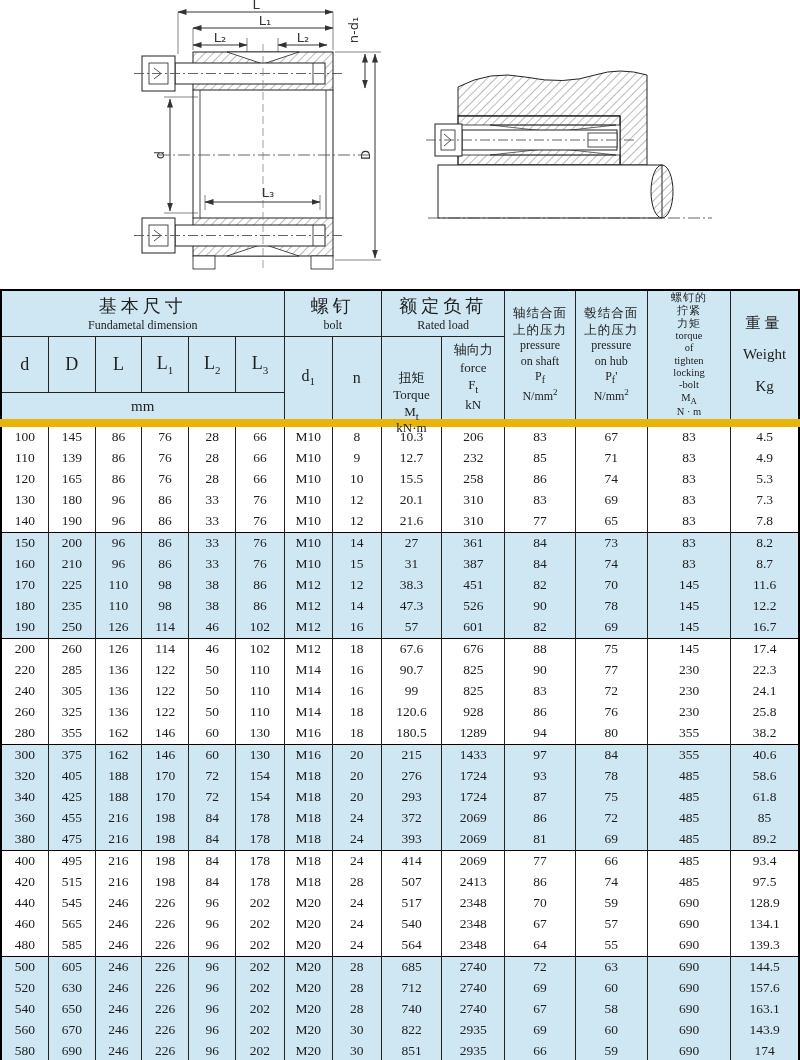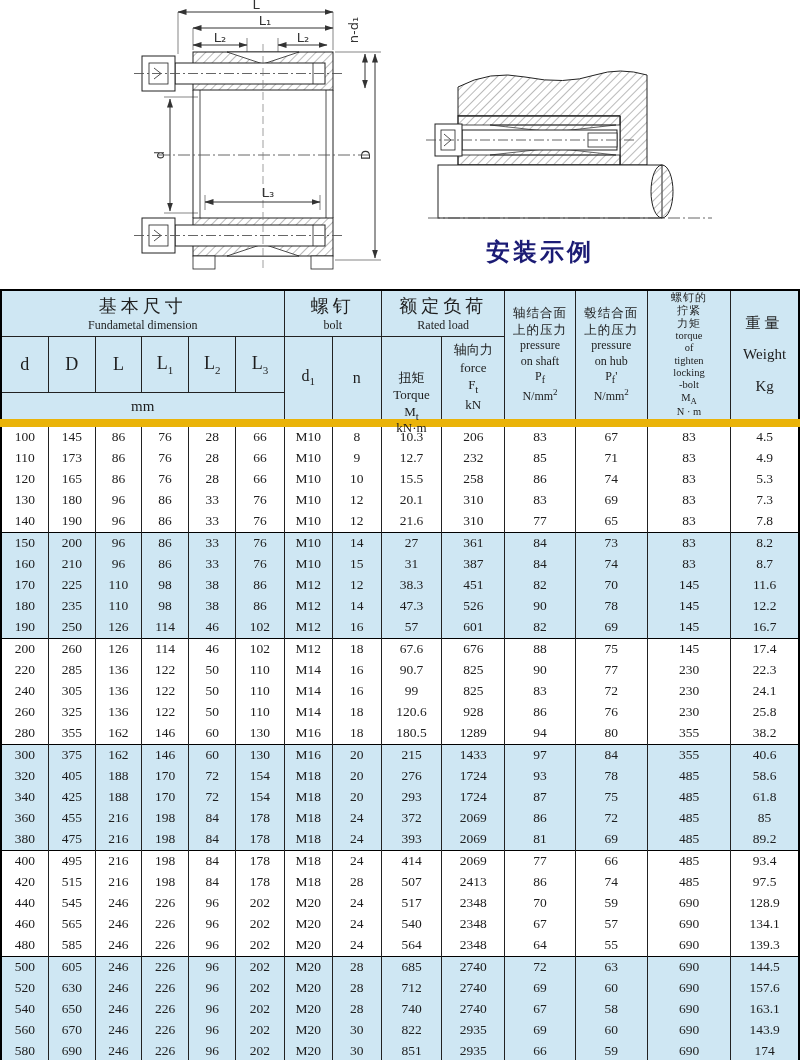--- a/index.html
+++ b/index.html
@@ -136,21 +136,20 @@
     <rect x="15" y="64" width="27" height="32" fill="#fff" stroke="#222"></rect>
     <rect x="21" y="70" width="14" height="20" fill="#fff" stroke="#222" stroke-width="0.8"></rect>
     <polyline points="24,74 31,80 24,86" fill="none" stroke="#222" stroke-width="0.8"></polyline>
     <line x1="6" y1="80" x2="215" y2="80" stroke="#555" stroke-width="0.9" stroke-dasharray="10 3 2 3"></line>
 
     <rect x="18" y="105" width="224" height="53" fill="#fff" stroke="#222"></rect>
     <ellipse cx="242" cy="131.5" rx="11" ry="26.5" fill="url(#h2)" stroke="#222"></ellipse>
     <line x1="8" y1="158" x2="292" y2="158" stroke="#555" stroke-width="0.9" stroke-dasharray="12 3 2 3"></line>
   </svg>
 
-  <div class="install-caption">安装示例</div>
 </div>
 
 <table>
   <colgroup>
     <col style="width:47px">
       <col style="width:47px">
       <col style="width:46px">
       <col style="width:47px">
     <col style="width:47px">
       <col style="width:48px">
@@ -249,21 +248,21 @@
         <td>8</td>
         <td>10.3</td>
         <td>206</td>
         <td>83</td>
         <td>67</td>
         <td>83</td>
         <td>4.5</td>
       </tr>
       <tr>
         <td>110</td>
-        <td>173</td>
+        <td>139</td>
         <td>86</td>
         <td>76</td>
         <td>28</td>
         <td>66</td>
         <td>M10</td>
         <td>9</td>
         <td>12.7</td>
         <td>232</td>
         <td>85</td>
         <td>71</td>

